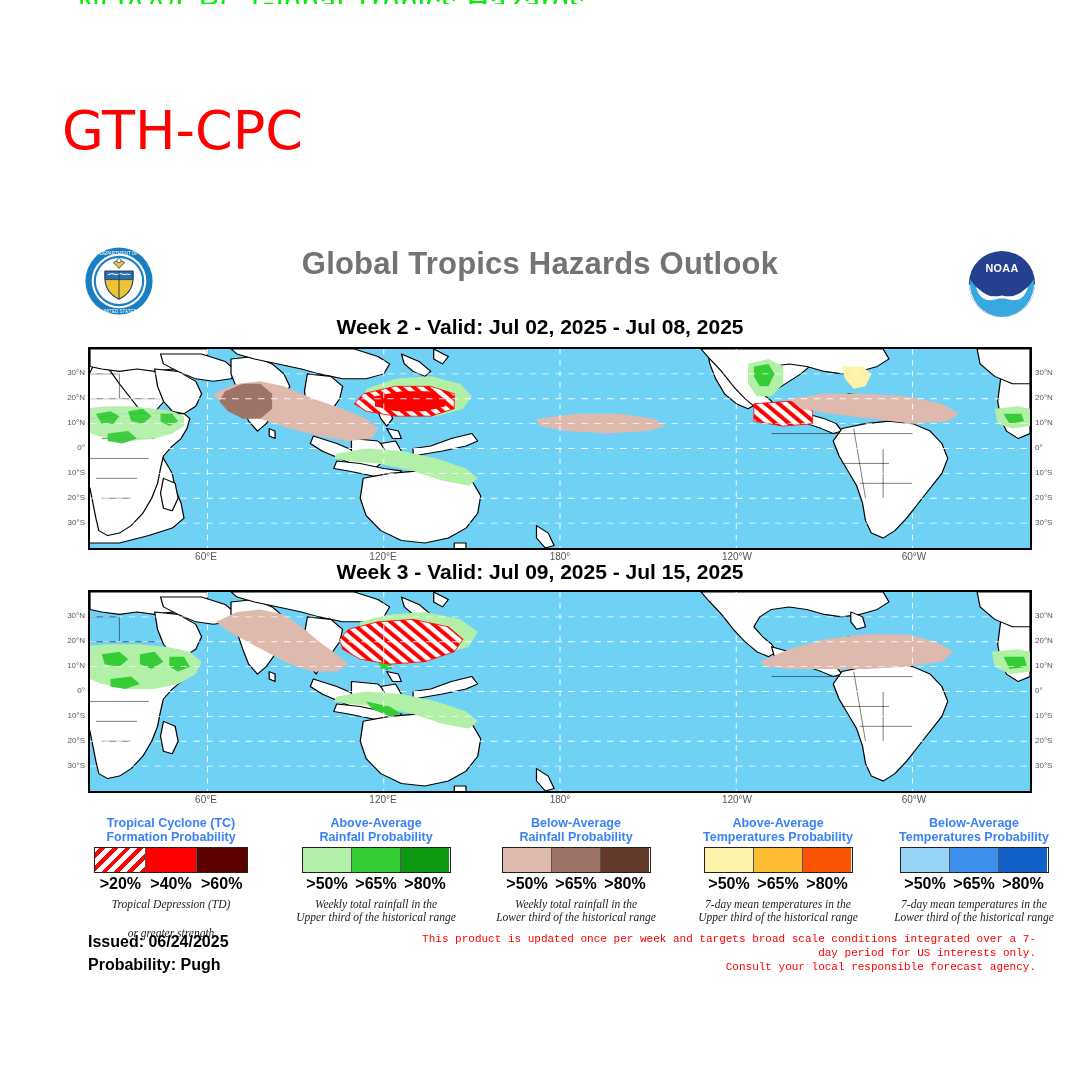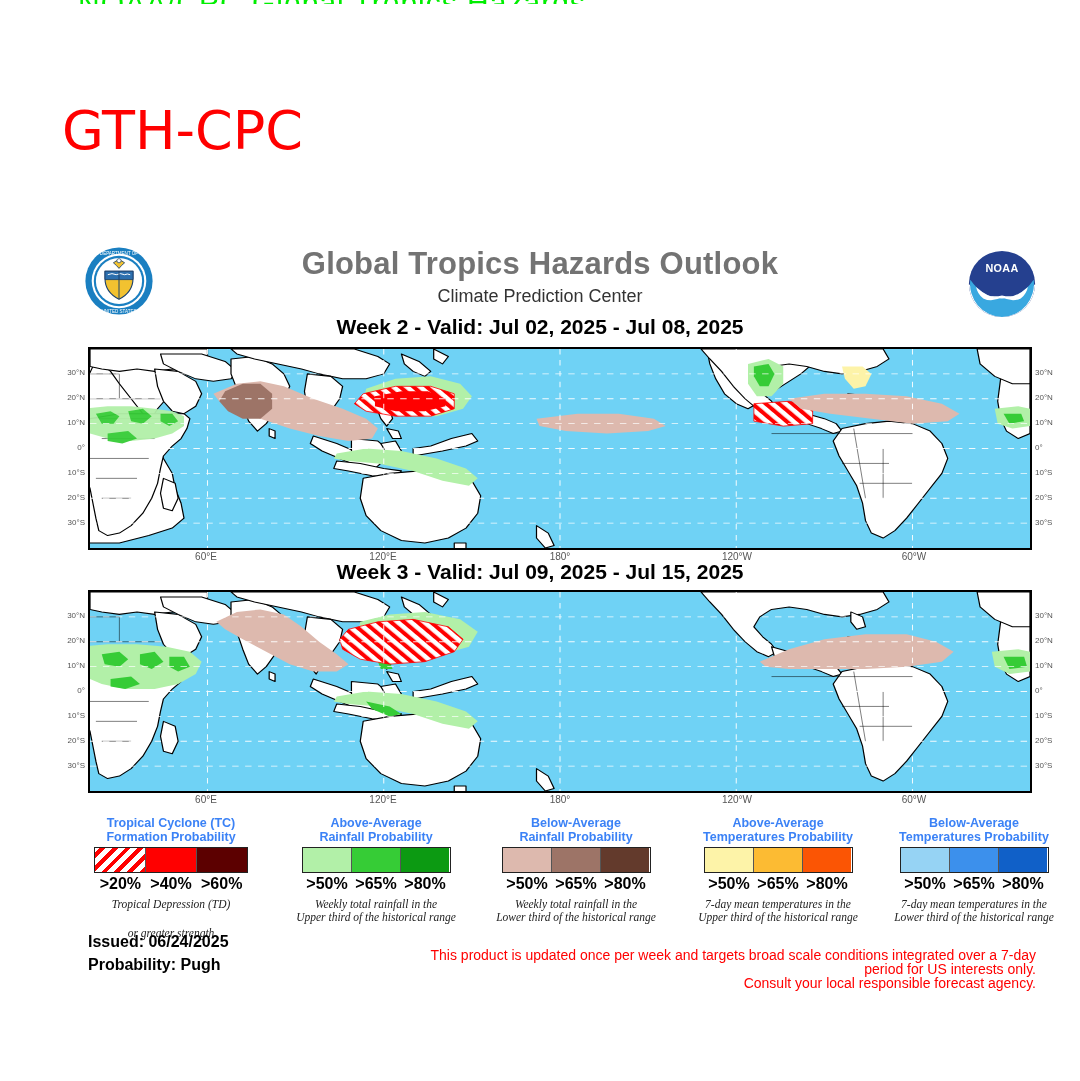--- a/index.html
+++ b/index.html
@@ -216,25 +216,25 @@
     top: 0;
     font-family: "Liberation Sans", sans-serif;
     font-size: 16px;
     font-weight: bold;
     color: #000;
     line-height: 23px;
   }
   #disclaimer {
     position: absolute;
     right: 44px;
-    top: 18px;
+    top: 2px;
     width: 620px;
     text-align: right;
-    font-family: Liberation Sans, sans-serif;
-    font-size: 14px;
+    font-family: Liberation Mono, monospace;
+    font-size: 11px;
     color: #ff0000;
     line-height: 14px;
   }
 </style>
 </head>
 <body>
 
 <div id="top-green-banner">NOAA/CPC Global Tropics Hazards Outlook</div>
 
 <div id="gth-cpc">GTH-CPC</div>
@@ -252,21 +252,20 @@
       <path d="M30 36 h40 v12 h-40 z" fill="#2c6fae" stroke="#1a3f6b" stroke-width="1.2"></path>
       <path d="M34 41 q6 -3 12 0 q6 -3 12 0 q4 -2 8 0" stroke="#ffffff" stroke-width="1.4" fill="none"></path>
       <line x1="50" y1="36" x2="50" y2="76" stroke="#1a3f6b" stroke-width="1.4"></line>
       <path d="M42 24 q8 -7 16 0 q-5 4 -8 8 q-3 -4 -8 -8 z" fill="#f2c230" stroke="#1a3f6b" stroke-width="1.2"></path>
       <circle cx="50" cy="21" r="3" fill="#ffffff" stroke="#1a3f6b" stroke-width="1"></circle>
       <text x="50" y="13" font-size="6.5" fill="#ffffff" text-anchor="middle" font-family="Liberation Sans, sans-serif">DEPARTMENT OF</text>
       <text x="50" y="95" font-size="6.5" fill="#ffffff" text-anchor="middle" font-family="Liberation Sans, sans-serif">UNITED STATES</text>
     </svg>
 
     <div id="main-title">Global Tropics Hazards Outlook</div>
-    <div id="sub-title">Climate Prediction Center</div>
     <div id="wk2-title" class="panel-title">Week 2 - Valid: Jul 02, 2025 - Jul 08, 2025</div>
 
     <svg id="noaa-logo" viewBox="0 0 100 100">
       <circle cx="50" cy="50" r="46" fill="#ffffff"></circle>
       <path d="M50 4 A46 46 0 0 1 96 50 A46 46 0 0 1 50 96 A46 46 0 0 1 4 50 A46 46 0 0 1 50 4 Z" fill="#25408f"></path>
       <path d="M4 50 A46 46 0 0 0 96 50 A46 46 0 0 1 50 66 A46 46 0 0 1 4 50 Z" fill="#ffffff"></path>
       <path d="M6 44 q18 26 44 26 q26 0 44 -26 A46 46 0 0 1 50 96 A46 46 0 0 1 6 44 Z" fill="#39a8e0"></path>
       <path d="M14 54 q20 18 36 14 q-14 8 -26 2 q-8 -6 -10 -16 z" fill="#ffffff"></path>
       <path d="M86 54 q-20 18 -36 14 q14 8 26 2 q8 -6 10 -16 z" fill="#ffffff"></path>
       <text x="50" y="34" font-size="15" font-weight="bold" fill="#ffffff" text-anchor="middle" font-family="Liberation Sans, sans-serif" letter-spacing="0.5">NOAA</text>

